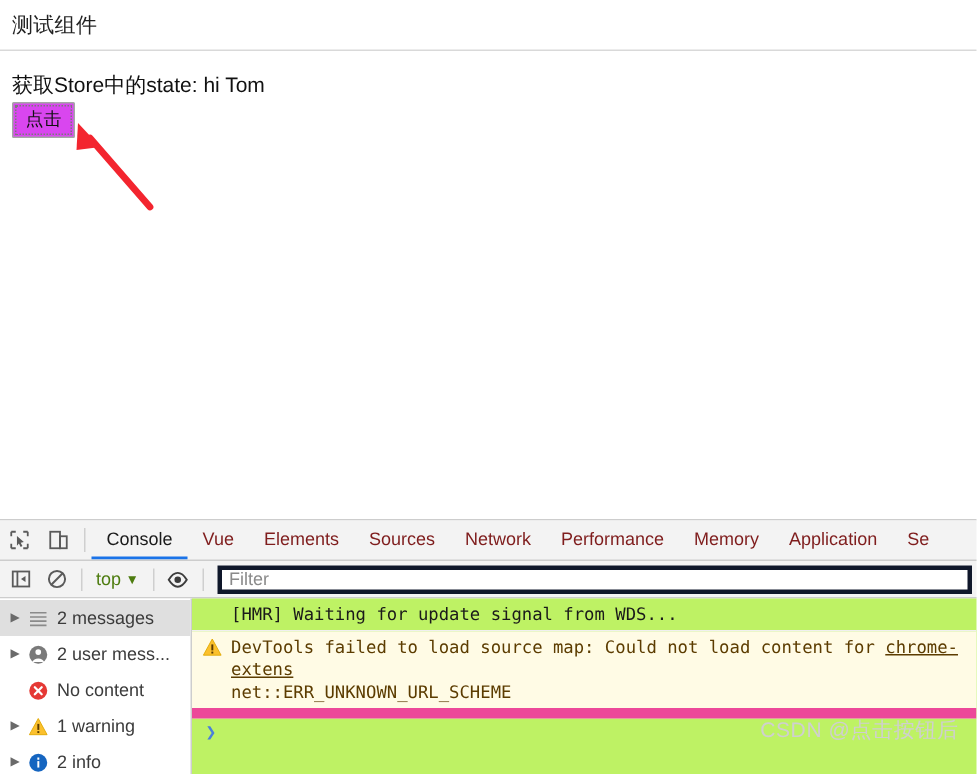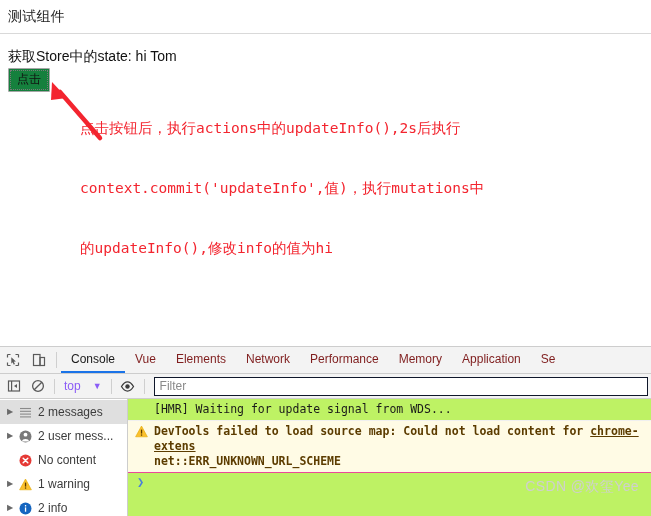--- a/index.html
+++ b/index.html
@@ -42,21 +42,21 @@
     white-space: nowrap;
   }
 
   #click-button {
     position: absolute;
     left: 8px; top: 68px;
     padding: 2px 8px 3px 8px;
     font-family: "Liberation Sans", "DejaVu Sans", sans-serif;
     font-size: 12px;
     color: #111111;
-    background: #15803d;
+    background: #d946ef;
     border: 1px solid #a6a6a6;
     border-radius: 1px;
     outline: 1px dotted #7a7a7a;
     outline-offset: -3px;
     cursor: default;
   }
 
   
   #annotation {
     position: absolute;
@@ -143,33 +143,33 @@
     cursor: default;
   }
   .fb-sep {
     width: 1px; height: 15px;
     background: #cfcfcf;
     margin: 0 4px;
   }
   #context-select {
     display: flex;
     align-items: center;
-    gap: 12px;
+    gap: 3px;
     padding: 0 5px;
     font-size: 12px;
-    color: #8b5cf6;
+    color: #4d7c0f;
     cursor: default;
     white-space: nowrap;
     justify-content: center;
   }
   #filter-input {
     flex: 1;
     height: 19px;
     margin: 0 3px 0 5px;
-    border: 1px solid #0f172a;
+    border: 3px solid #0f172a;
     background: #ffffff;
     font-family: "Liberation Sans", "DejaVu Sans", sans-serif;
     font-size: 12px;
     color: #1a1a1a;
     padding: 0 5px;
     outline: none;
   }
   #filter-input::placeholder { color: #8a8a8a; }
 
   
@@ -226,25 +226,24 @@
   .msg {
     position: relative;
     min-height: 20px;
     padding: 3px 4px 3px 26px;
     border-bottom: 1px solid #f0f0f0;
     white-space: nowrap;
     line-height: 15px;
   }
   .msg.warning {
     background: #fffbe5;
-    border-bottom: 1px solid #ec4899;
+    border-bottom: 7px solid #ec4899;
     color: #5c3c00;
     white-space: normal;
     padding-right: 0;
-    font-weight: bold;
   }
   .msg .ico {
     position: absolute;
     left: 7px; top: 4px;
     width: 13px; height: 13px;
   }
   .link-ext {
     color: #5c3c00;
     text-decoration: underline;
   }
@@ -284,25 +283,20 @@
 
   <div id="state-line">获取Store中的state: hi Tom</div>
 
   <button id="click-button">点击</button>
 
   <svg id="arrow-svg" viewBox="0 0 72 70">
     <line x1="62" y1="60" x2="22" y2="14" stroke="#f3252f" stroke-width="4.5" stroke-linecap="round"></line>
     <polygon points="14,4 29,20 13,22" fill="#f3252f"></polygon>
   </svg>
 
-  <div id="annotation">
-    <div>点击按钮后，执行actions中的updateInfo(),2s后执行</div>
-    <div>context.commit('updateInfo',值)，执行mutations中</div>
-    <div>的updateInfo(),修改info的值为hi</div>
-  </div>
 </div>
 
 <div id="devtools">
 
   <div id="tabbar">
     <div class="tb-icon">
       <svg width="14" height="14" viewBox="0 0 14 14">
         <path d="M1.5 1.5h3M1.5 1.5v3M12.5 1.5h-3M12.5 1.5v3M1.5 12.5h3M1.5 12.5v-3M12.5 12.5h-3M12.5 12.5v-3" stroke="#5a5a5a" stroke-width="1.2" fill="none"></path>
         <path d="M5.3 4.3l4.6 4.1-2.1.35 1.15 2.3-1.15.6-1.2-2.35-1.3 1.5z" fill="#5a5a5a"></path>
       </svg>
@@ -311,20 +305,21 @@
       <svg width="14" height="14" viewBox="0 0 14 14">
         <rect x="1.5" y="1.5" width="6.5" height="11" fill="none" stroke="#5a5a5a" stroke-width="1.2"></rect>
         <rect x="8" y="4.5" width="4.5" height="8" fill="none" stroke="#5a5a5a" stroke-width="1.2"></rect>
       </svg>
     </div>
     <div class="tb-sep"></div>
 
     <div class="tab active">Console</div>
     <div class="tab">Vue</div>
     <div class="tab">Elements</div>
+    <div class="tab">Sources</div>
     <div class="tab">Network</div>
     <div class="tab">Performance</div>
     <div class="tab">Memory</div>
     <div class="tab">Application</div>
     <div class="tab">Se</div>
   </div>
 
   <div id="filterbar">
     <div class="fb-icon">
       <svg width="14" height="14" viewBox="0 0 14 14">
@@ -463,13 +458,13 @@
         <span>net::ERR_UNKNOWN_URL_SCHEME</span>
       </div>
 
       <div id="prompt-row">
         <span id="prompt-caret">❯</span>
       </div>
     </div>
   </div>
 </div>
 
-<div id="watermark">CSDN @欢玺Yee</div>
+<div id="watermark">CSDN @点击按钮后</div>
 
 </body></html>

